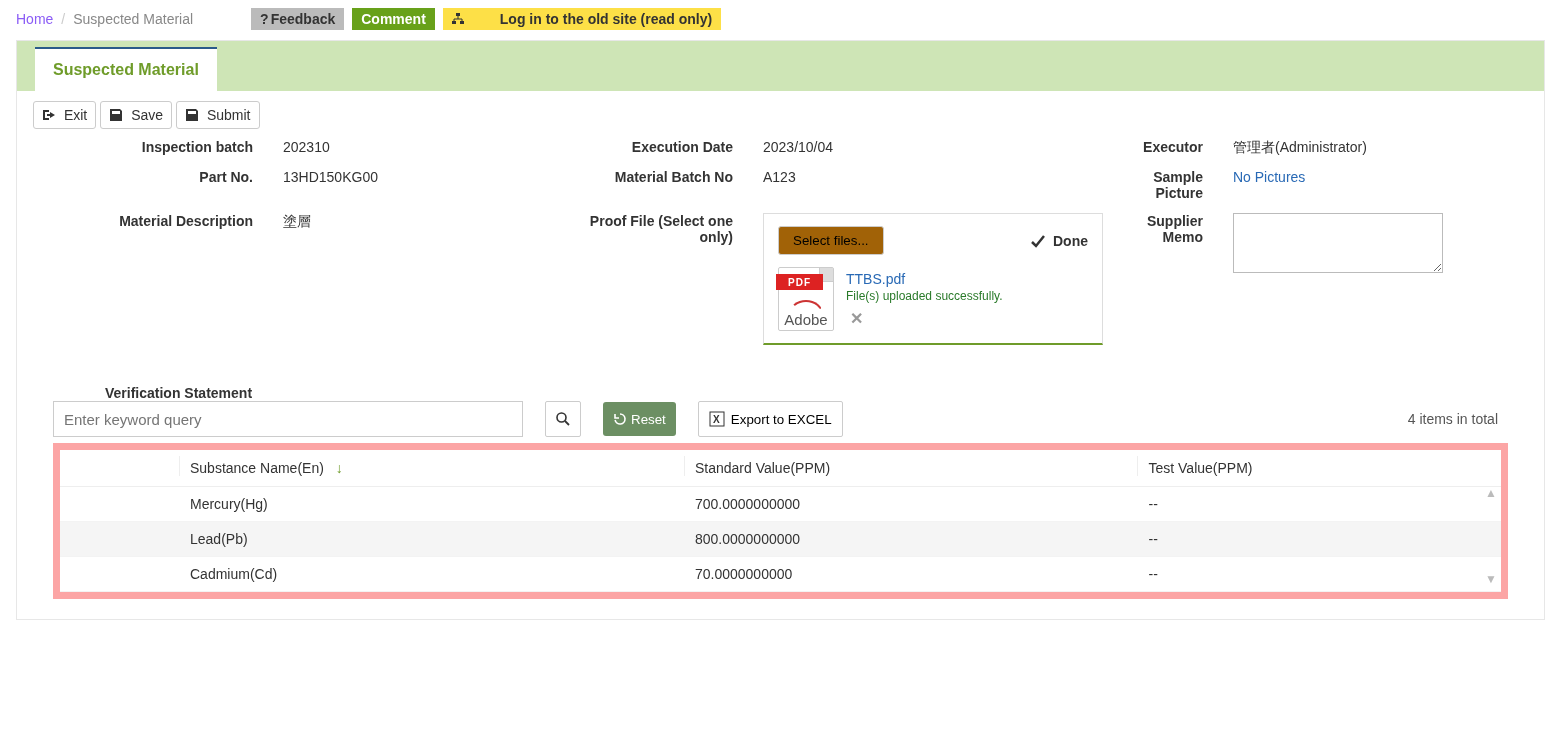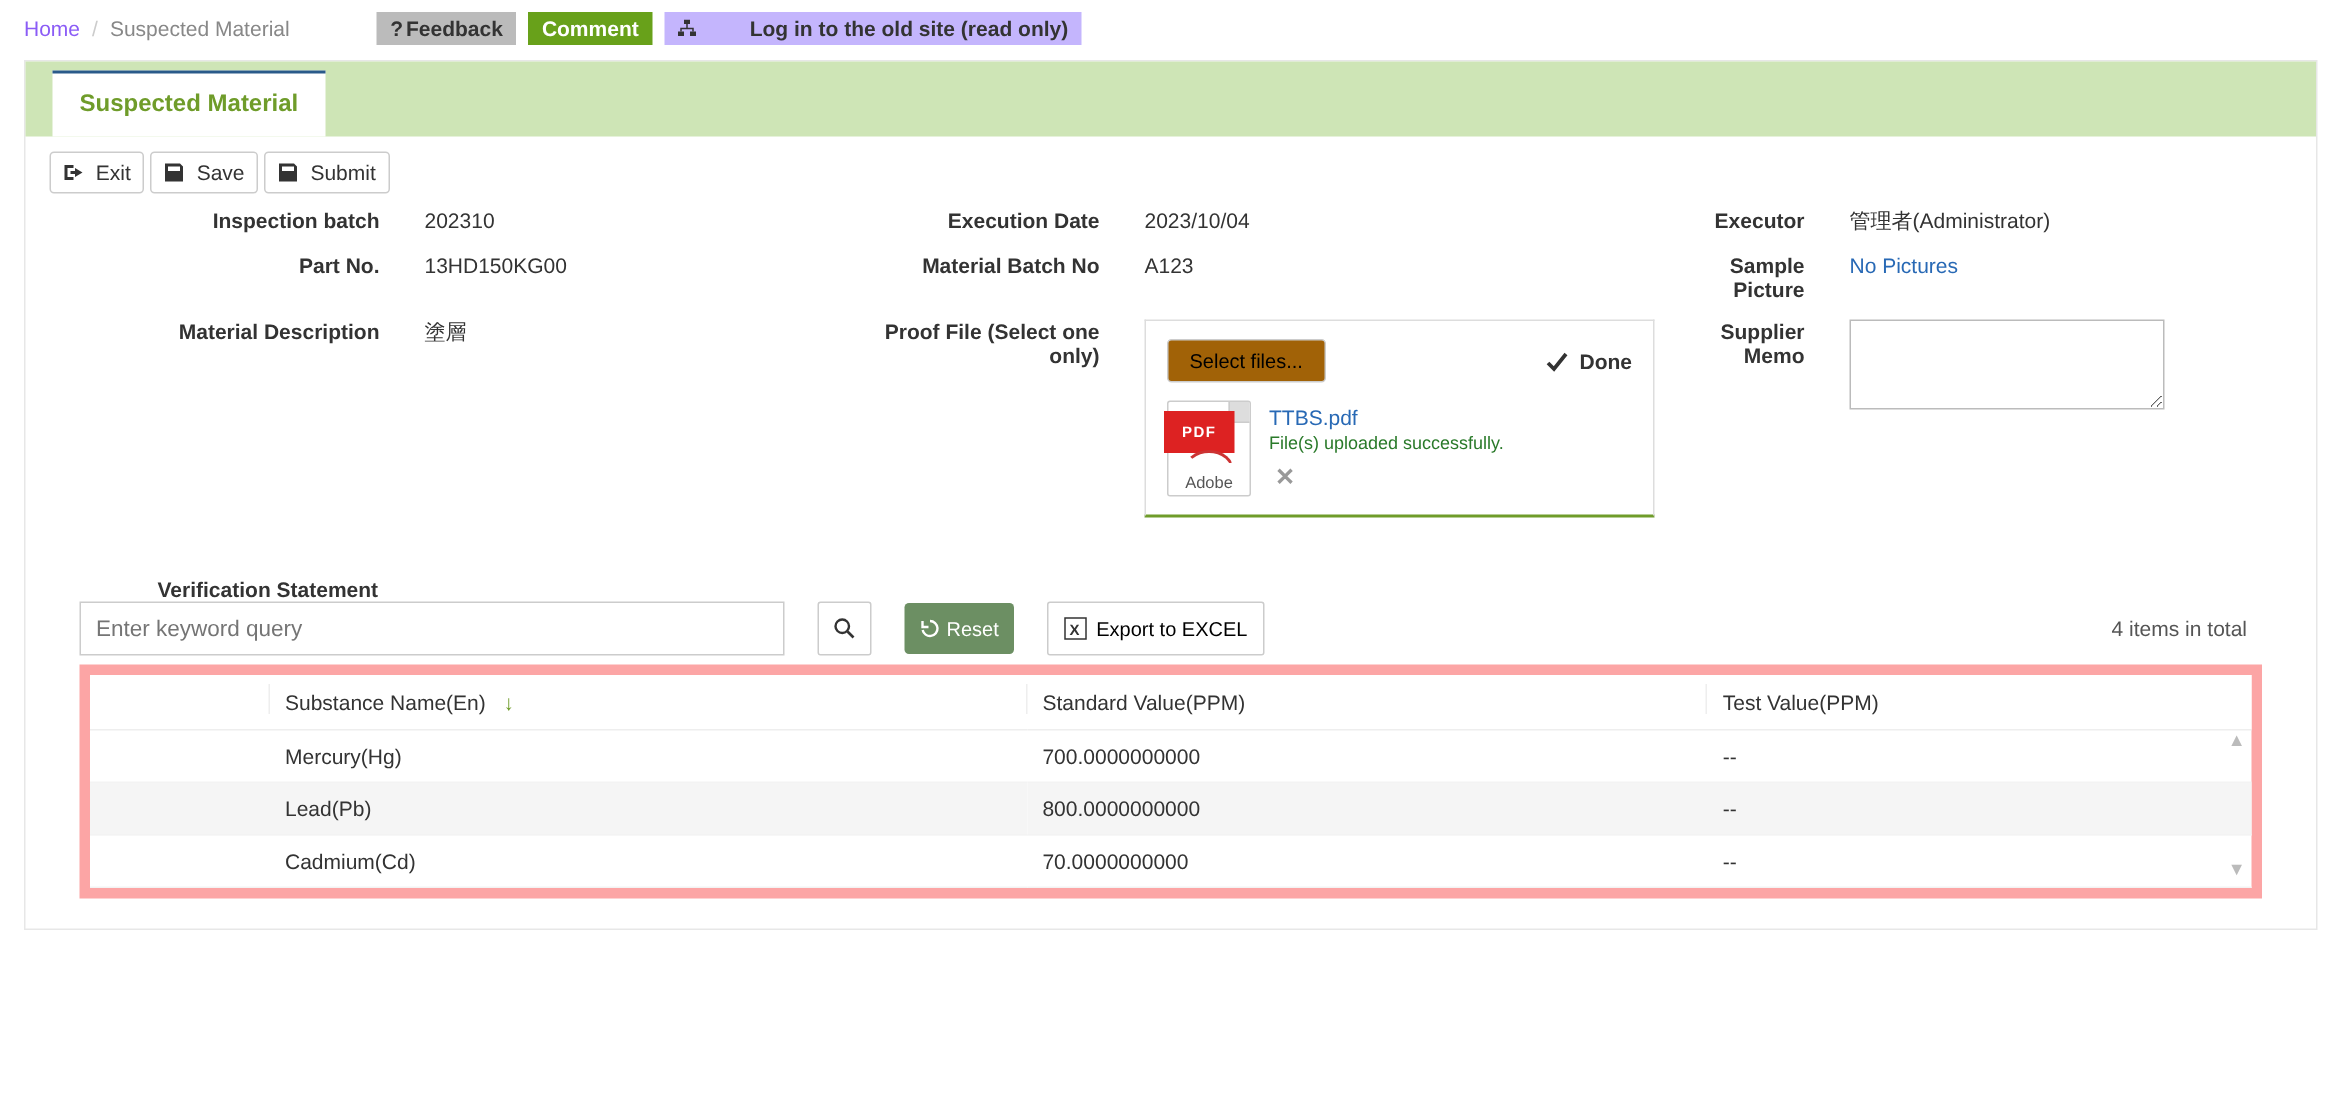--- a/index.html
+++ b/index.html
@@ -6,41 +6,41 @@
   body { font-family: "Helvetica Neue", Helvetica, Arial, sans-serif; font-size: 14px; color: #333; background: #fff; }
   .container { padding: 8px 16px; }
   .breadcrumb-row { display: flex; align-items: center; gap: 8px; margin-bottom: 10px; }
   .breadcrumb { display: flex; align-items: center; gap: 8px; color: #888; font-size: 14px; margin-right: 50px;}
   .breadcrumb a { color: #8b5cf6; text-decoration: none; }
   .breadcrumb .sep { color: #ccc; }
   .breadcrumb .current { color: #888; }
   .btn { display: inline-flex; align-items: center; padding: 3px 9px; font-size: 14px; border-radius: 0; border: none; cursor: pointer; gap: 2px; }
   .btn-feedback { background: #bbb; color: #333; font-weight: bold;}
   .btn-comment { background: #68a11a; color: #fff; font-weight: bold;}
-  .btn-oldsite { background: #c4b5fd; color: #333; font-weight: bold; gap: 36px;}
+  .btn-oldsite { background: #fde047; color: #333; font-weight: bold; gap: 36px;}
   .panel { border: 1px solid #e7e7e7; background: #fff; }
   .panel-header { background: #cee5b6; padding: 0 0 0 10px; display: flex; border-bottom: 0; }
   .tab { background: #fff; border-top: 2px solid #2a5a8a; padding: 12px 18px; color: #6f9c2a; font-weight: bold; font-size: 16px; margin-top: 6px; margin-left: 8px; }
   .panel-body { padding: 10px 16px 20px 16px; }
   .toolbar { display: flex; gap: 4px; margin-bottom: 10px; }
   .toolbar .btn { background: #fff; border: 1px solid #ccc; color: #333; border-radius: 3px; padding: 5px 8px; }
   .details { display: grid; grid-template-columns: 250px 280px 200px 340px 130px 300px; row-gap: 12px; align-items: start; font-size: 14px; }
   .label { font-weight: bold; text-align: right; padding-right: 30px; color: #333; }
   .value { color: #333; }
   .link { color: #2869b5; cursor: pointer; }
   .file-upload { border: 1px solid #ddd; border-bottom: 2px solid #6f9c2a; padding: 12px 14px; display:flex; flex-direction:column; gap:12px; }
   .file-upload-top { display:flex; justify-content: space-between; align-items: center; }
   .select-files { background: #a16207; border: 1px solid #ccc; padding: 6px 14px; border-radius: 3px; cursor:pointer; }
   .done { display:flex; align-items:center; gap:6px; font-weight:bold; }
   .uploaded { display:flex; align-items:center; gap:12px; }
   .pdf-icon { width: 56px; height: 64px; position:relative; background:#fff; border:1px solid #ccc; border-radius: 2px; }
-  .pdf-icon .band { position:absolute; top:6px; left:-3px; right:10px; height:28px; background:#d22; color:#fff; font-size:10px; font-weight:bold; display:flex; align-items:center; justify-content:center; letter-spacing:1px;}
+  .pdf-icon .band { position:absolute; top:6px; left:-3px; right:10px; height:16px; background:#d22; color:#fff; font-size:10px; font-weight:bold; display:flex; align-items:center; justify-content:center; letter-spacing:1px;}
   .pdf-icon .fold { position:absolute; top:0; right:0; width:14px; height:14px; background:#ddd; border-left:1px solid #ccc; border-bottom:1px solid #ccc; }
   .pdf-icon .wave { position:absolute; bottom:16px; left:10px; right:10px; height:14px; border:2px solid #c33; border-color:#c33 transparent transparent transparent; border-radius: 50%/100% 100% 0 0; }
-  .pdf-icon .adobe { position:absolute; bottom:2px; left:0; right:0; text-align:center; font-size:11px; color:#555;}
+  .pdf-icon .adobe { position:absolute; bottom:2px; left:0; right:0; text-align:center; font-size:15px; color:#555;}
   .upload-info { display:flex; flex-direction:column; gap:2px; }
   .upload-info .filename { color:#2869b5; }
   .upload-info .status { color:#2a7a2a; font-size:12px; }
   .remove-x { color:#999; font-weight:bold; cursor:pointer; font-size:16px; margin-top:4px; margin-left:4px;}
   .memo-box { width: 210px; height: 60px; border: 1px solid #bbb; resize: both; }
   .verification-label { font-weight:bold; margin: 40px 0 0 72px; }
   .grid-controls { display:flex; align-items:center; gap:22px; margin-left:20px; margin-right:20px; margin-bottom:0; }
   .search-input { flex: 0 0 470px; border:1px solid #ccc; height:36px; padding:0 10px; font-size:15px; }
   .icon-btn { height:36px; width:36px; display:inline-flex; align-items:center; justify-content:center; border:1px solid #ccc; background:#fff; cursor:pointer; border-radius:2px; }
   .reset-btn { height:34px; background:#6c8f63; color:#fff; border:none; padding:0 10px; display:inline-flex; align-items:center; gap:4px; border-radius:3px; cursor:pointer; }

